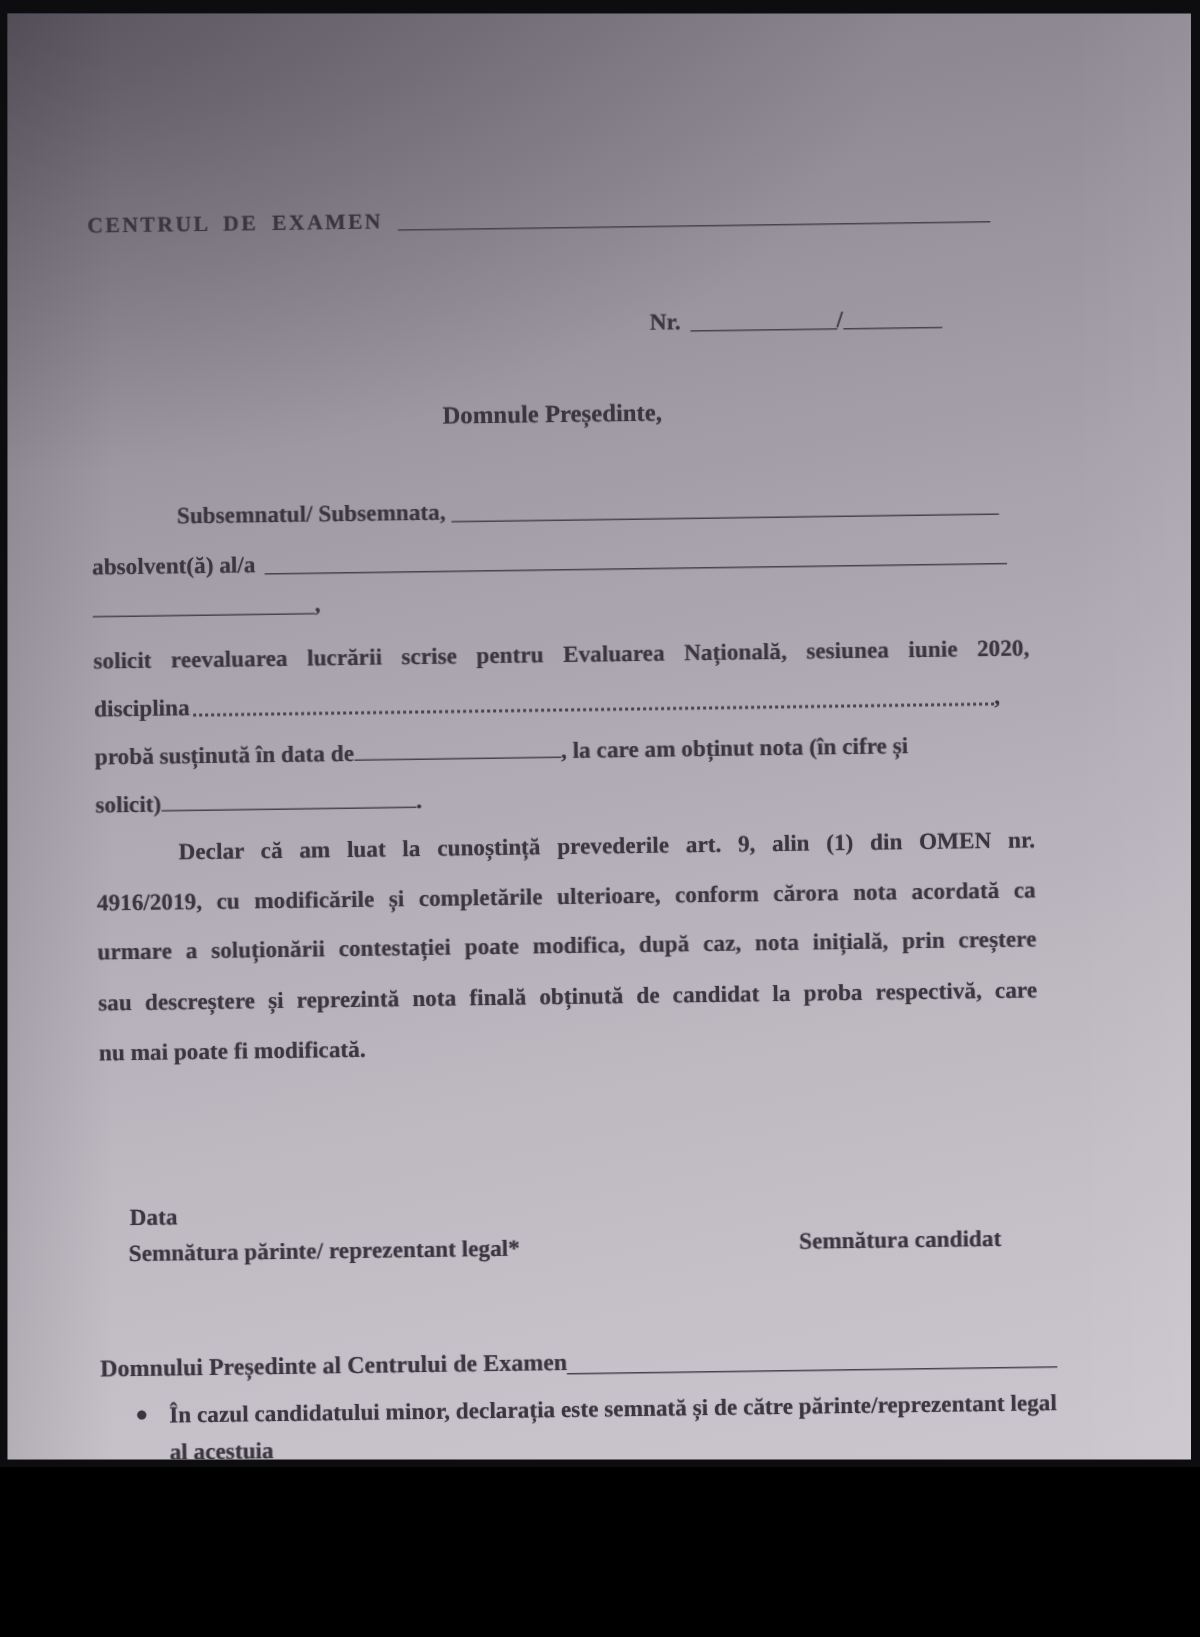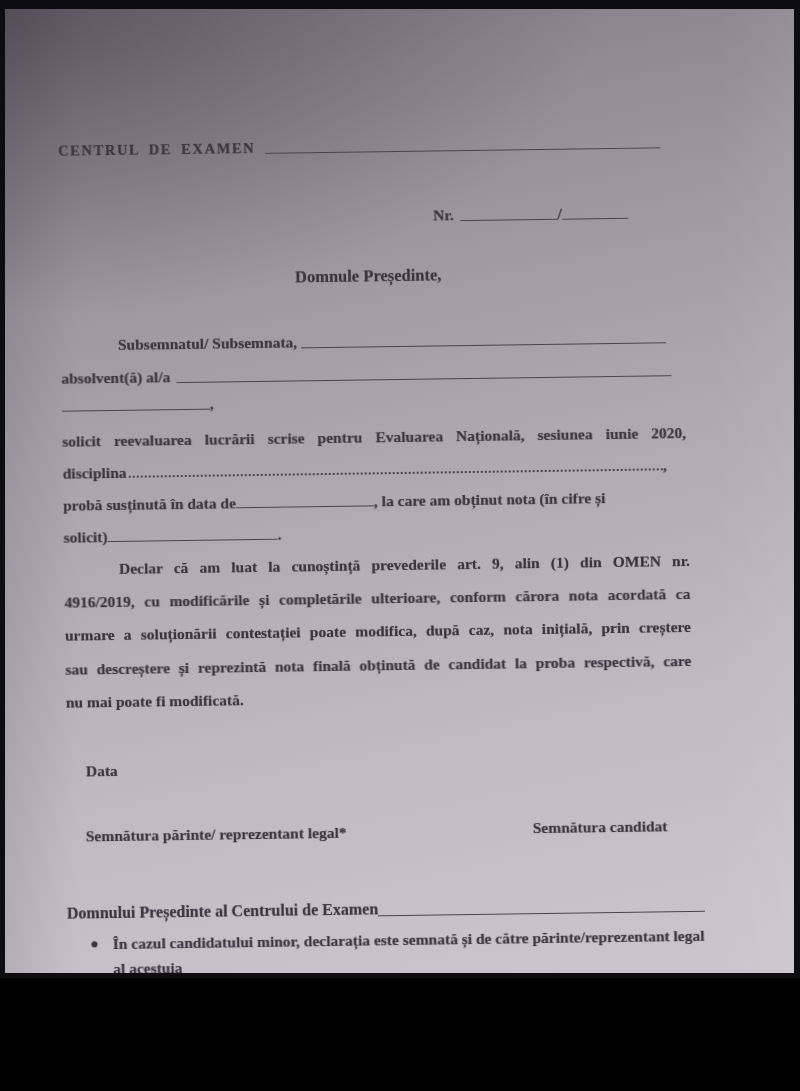--- a/index.html
+++ b/index.html
@@ -107,21 +107,21 @@
       <div class="line" style="top:482px;left:58px;width:626px;"><span>probă susținută în data de</span><span class="inline-blank" style="width:138px;"></span><span>, la care am obținut nota (în cifre și</span></div>
 
       <div class="line" style="top:514px;left:58px;"><span>solicit)</span><span class="inline-blank" style="width:170px;"></span><span>.</span></div>
 
       <div class="line just" style="top:546px;left:58px;width:626px;padding-left:55px;box-sizing:border-box;">Declar că am luat la cunoștință prevederile art. 9, alin (1) din OMEN nr.</div>
       <div class="line just" style="top:579px;left:58px;width:626px;">4916/2019, cu modificările și completările ulterioare, conform cărora nota acordată ca</div>
       <div class="line just" style="top:612px;left:58px;width:626px;">urmare a soluționării contestației poate modifica, după caz, nota inițială, prin creștere</div>
       <div class="line just" style="top:646px;left:58px;width:626px;">sau descreștere și reprezintă nota finală obținută de candidat la proba respectivă, care</div>
       <div class="line" style="top:679px;left:58px;">nu mai poate fi modificată.</div>
 
-      <div class="line bold" style="top:748px;left:77px;">Data</div>
+      <div class="line bold" style="top:789px;left:77px;">Data</div>
 
       <div class="line" style="top:813px;left:76px;">Semnătura părinte/ reprezentant legal*</div>
       <div class="line" style="top:811px;left:523px;">Semnătura candidat</div>
 
       <div class="row bold" style="top:890px;left:56px;width:638px;">
         <span class="lbl" style="font-size:16px;">Domnului Președinte al Centrului de Examen</span>
         <span class="blank grow"></span>
       </div>
 
       <div class="note" style="top:918px;left:79px;width:616px;">

